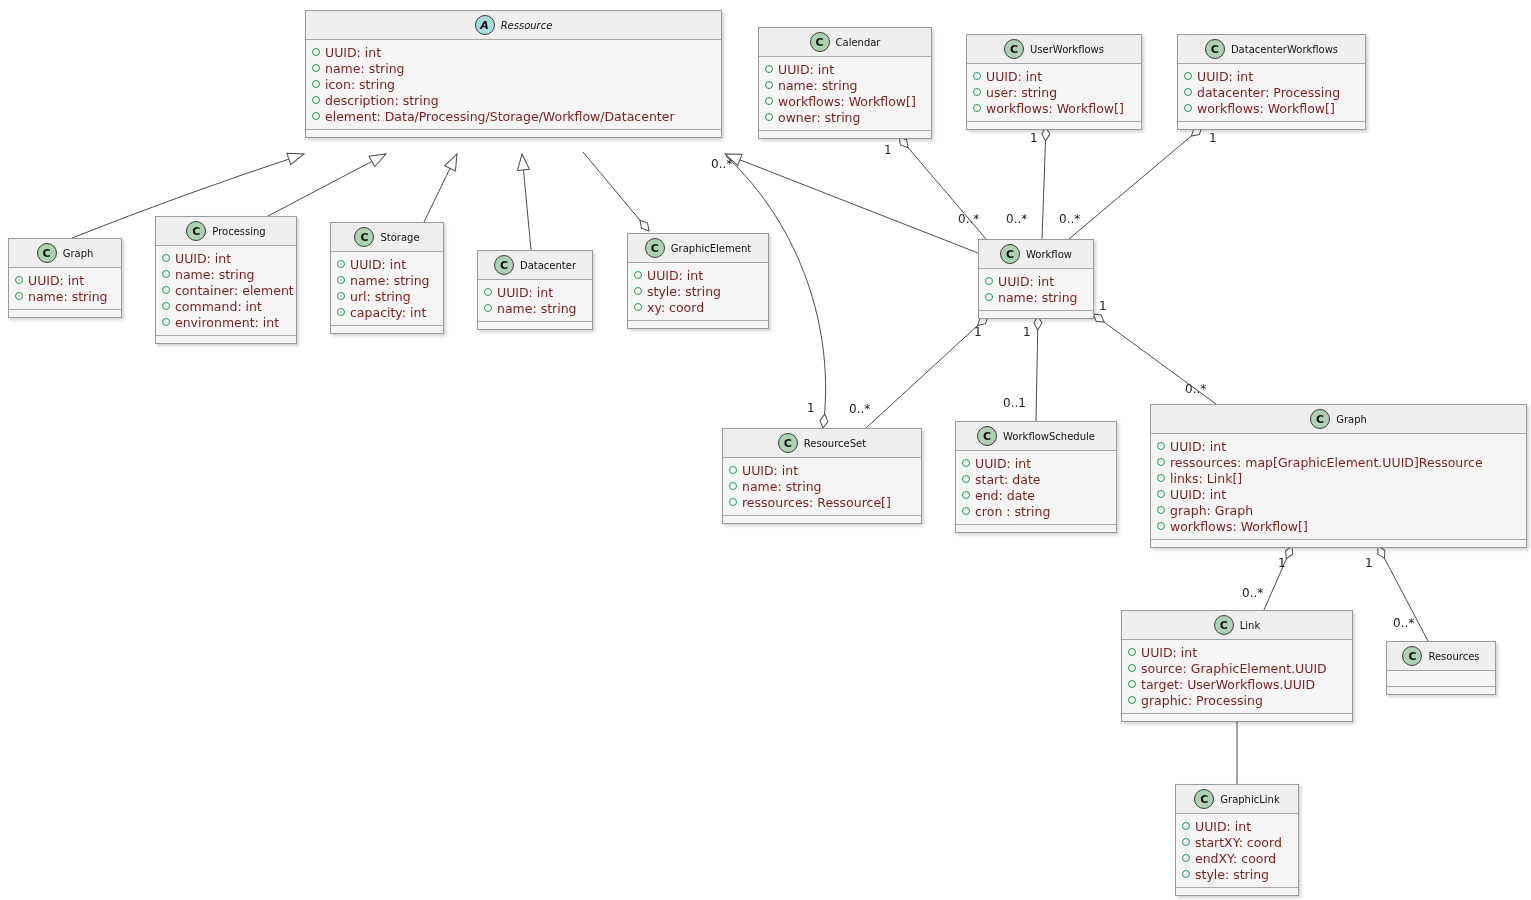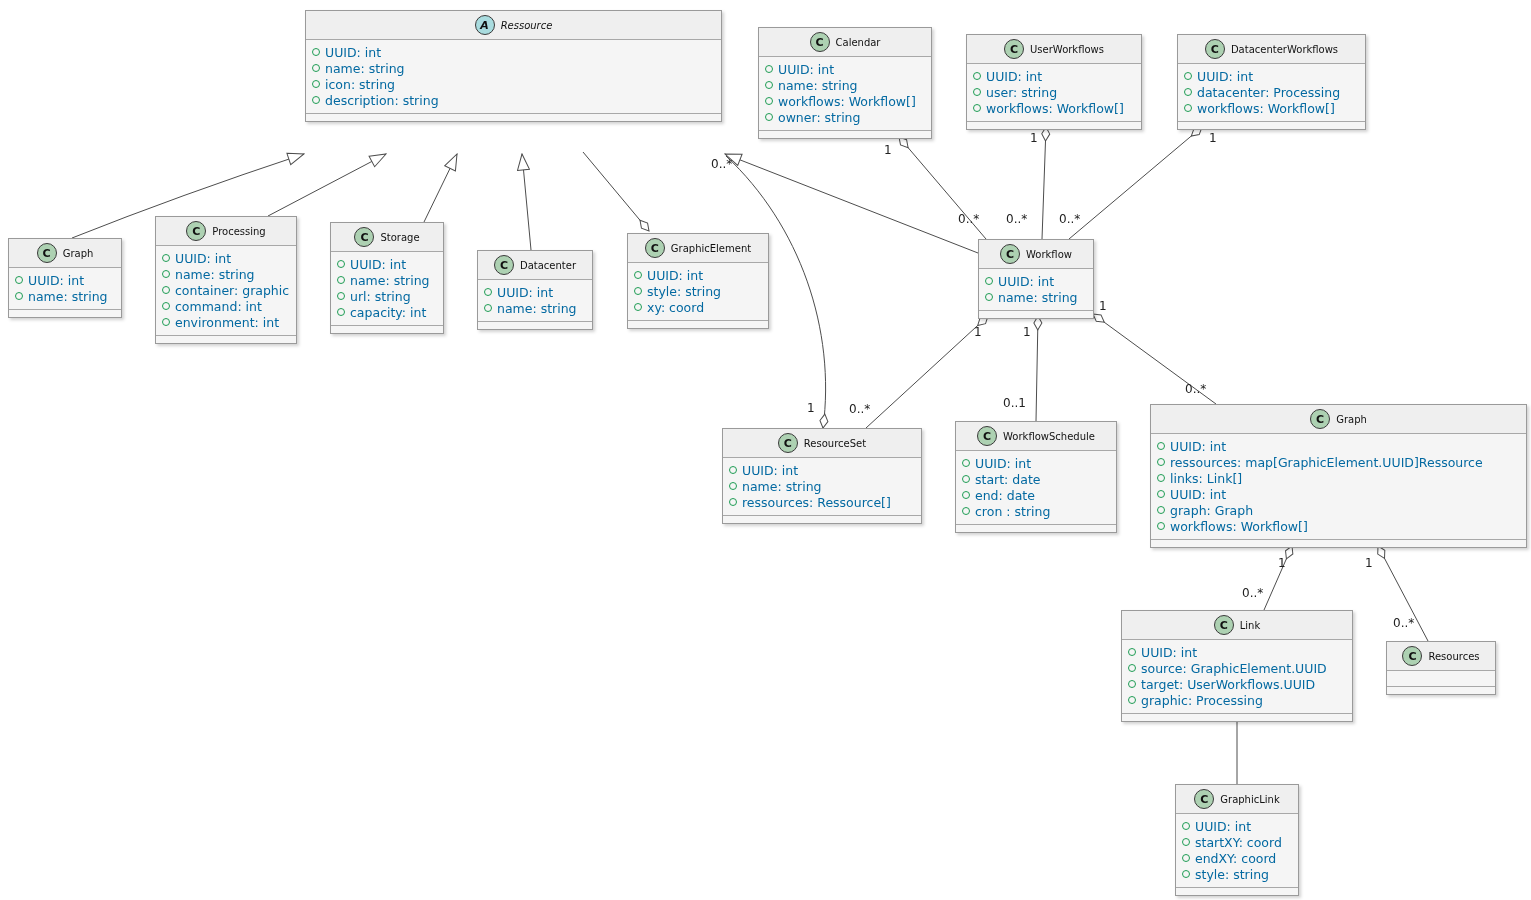--- a/index.html
+++ b/index.html
@@ -14,21 +14,21 @@
             display:flex;align-items:center;justify-content:center;
             font-size:11px;font-weight:bold;color:#111;flex:0 0 18px;}
   .icon-class{background:#add1b2;}
   .icon-abstract{background:#a9dcdf;font-style:italic;}
   .cls-name{font-size:10px;color:#111;white-space:nowrap;}
   .abstract .cls-name{font-style:italic;}
   .cls-attrs{padding:4px 8px 5px 6px;min-height:6px;}
   .attr-row{display:flex;align-items:center;gap:5px;height:16px;}
   .attr-dot{width:6px;height:6px;border-radius:50%;border:1.5px solid #1f9d55;
             background:transparent;flex:0 0 6px;}
-  .attr-text{font-size:12.5px;color:#0369a1;white-space:nowrap;}
+  .attr-text{font-size:12.5px;color:#7f1d1d;white-space:nowrap;}
   .cls-footer{border-top:1px solid #a8a8a8;height:7px;}
   .mult-label{position:absolute;font-size:12px;color:#222;white-space:nowrap;line-height:14px;}
   .edge{stroke:#4d4d4d;stroke-width:1;fill:none;}
 </style>
 </head>
 <body>
 
 <div id="canvas">
   <svg id="edges" viewBox="0 0 1531 900" xmlns="http://www.w3.org/2000/svg">
     <defs>
@@ -74,20 +74,24 @@
           <span class="attr-text">name: string</span>
         </div>
         <div class="attr-row">
           <span class="attr-dot"></span>
           <span class="attr-text">icon: string</span>
         </div>
         <div class="attr-row">
           <span class="attr-dot"></span>
           <span class="attr-text">description: string</span>
         </div>
+        <div class="attr-row">
+          <span class="attr-dot"></span>
+          <span class="attr-text">element: Data/Processing/Storage/Workflow/Datacenter</span>
+        </div>
       </div>
       <div class="cls-footer"></div>
     </div>
     <div class="uml-class" style="left: 758px; top: 27px; width: 172px;">
       <div class="cls-header">
         <span class="cls-icon icon-class">C</span>
         <span class="cls-name">Calendar</span>
       </div>
       <div class="cls-attrs">
         <div class="attr-row">
@@ -177,21 +181,21 @@
         <div class="attr-row">
           <span class="attr-dot"></span>
           <span class="attr-text">UUID: int</span>
         </div>
         <div class="attr-row">
           <span class="attr-dot"></span>
           <span class="attr-text">name: string</span>
         </div>
         <div class="attr-row">
           <span class="attr-dot"></span>
-          <span class="attr-text">container: graphic</span>
+          <span class="attr-text">container: element</span>
         </div>
         <div class="attr-row">
           <span class="attr-dot"></span>
           <span class="attr-text">command: int</span>
         </div>
         <div class="attr-row">
           <span class="attr-dot"></span>
           <span class="attr-text">environment: int</span>
         </div>
       </div>

